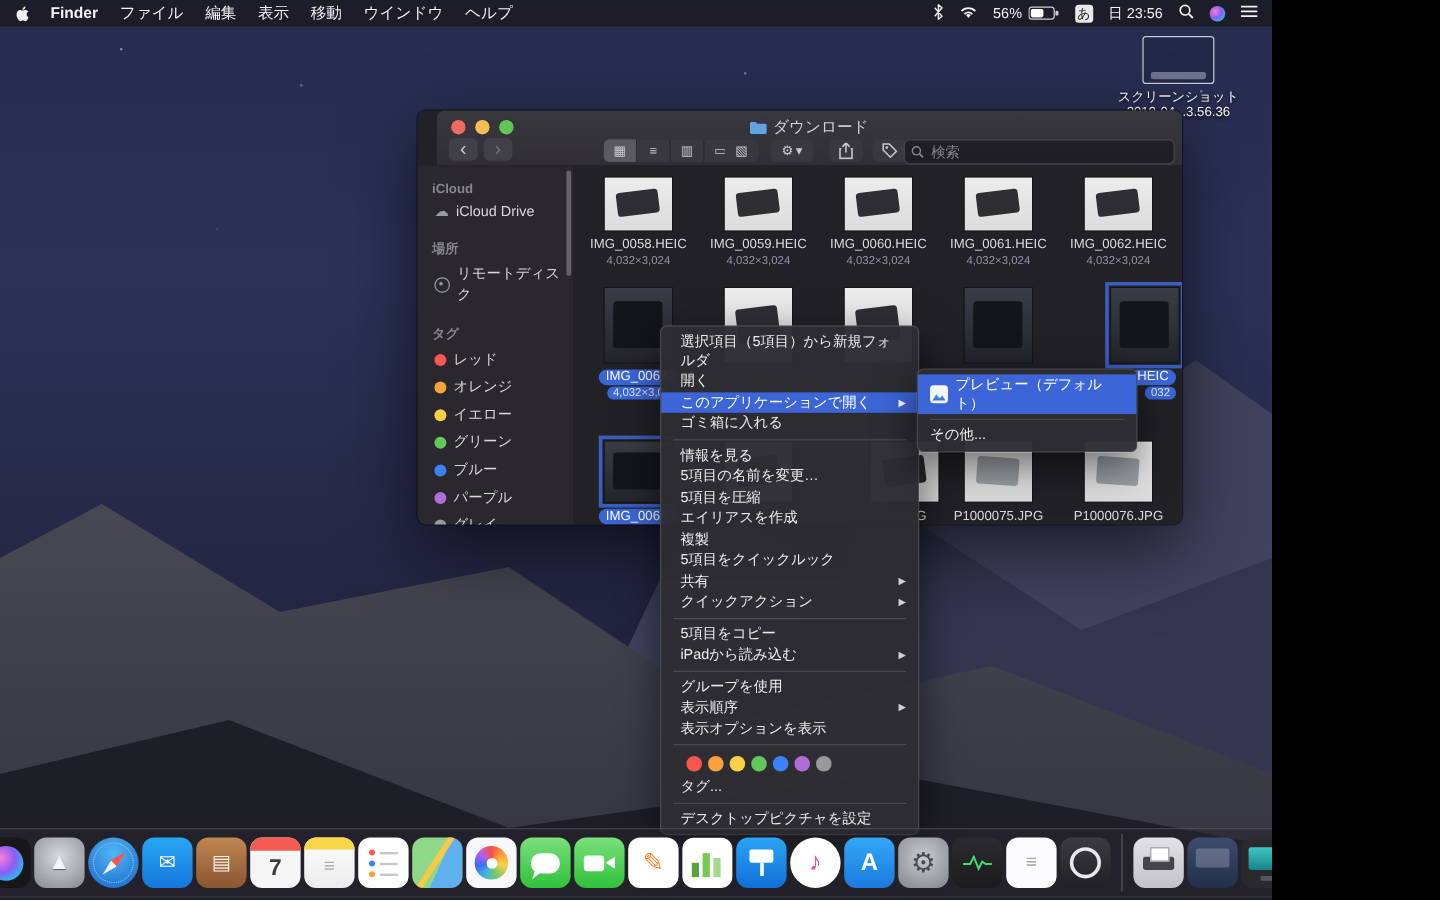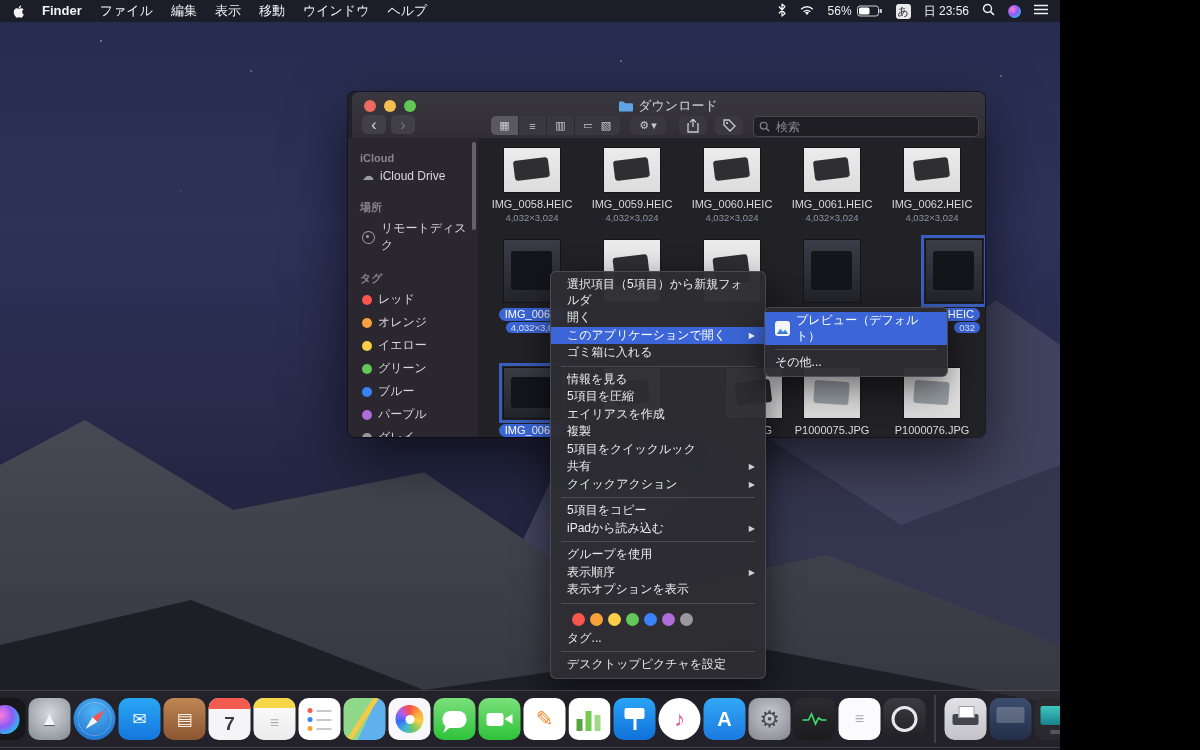--- a/index.html
+++ b/index.html
@@ -30,21 +30,21 @@
 
   
   .dtop-icon{position:absolute;top:30px;right:14px;width:128px;z-index:2;display:flex;flex-direction:column;align-items:center;}
   .dtop-thumb{width:58px;height:38px;background:#242848;border:1px solid rgba(255,255,255,.75);border-radius:3px;position:relative;}
   .dtop-thumb::after{content:"";position:absolute;left:6px;right:6px;bottom:3px;height:6px;background:rgba(200,205,235,.45);border-radius:2px;}
   .dtop-label{margin-top:5px;font-size:11px;line-height:13px;text-align:center;color:#fff;text-shadow:0 1px 3px rgba(0,0,0,.9);}
 
   
   .window{position:absolute;left:348px;top:92px;width:637px;height:345px;z-index:5;border-radius:7px;
     background:#222127;box-shadow:0 0 0 1px rgba(0,0,0,.45),0 22px 60px rgba(0,0,0,.6);}
-  .titlebar{position:absolute;left:4px;top:0;right:0;height:46px;border-radius:7px 7px 0 0;
+  .titlebar{position:absolute;left:16px;top:0;right:0;height:46px;border-radius:7px 7px 0 0;
     background:linear-gradient(#3a383f,#302e34);border-bottom:1px solid #19181c;}
   .tl{position:absolute;top:8px;width:12px;height:12px;border-radius:50%;}
   .tl-close{left:12px;background:#ec6a5e;}
   .tl-min{left:32px;background:#f4bf50;}
   .tl-zoom{left:52px;background:#61c654;}
   .win-title{position:absolute;top:5px;left:0;right:0;display:flex;justify-content:center;align-items:center;gap:5px;font-size:13px;color:#d2d2d6;}
   .navbtns{position:absolute;left:10px;top:23px;display:flex;gap:5px;}
   .navbtn{width:24px;height:19px;background:#413f47;border-radius:5px;display:flex;align-items:center;justify-content:center;font-size:16px;line-height:1;color:#d6d6da;}
   .navbtn.dis{color:#77767d;}
   .viewseg{position:absolute;left:139px;top:24px;display:flex;background:#3a383f;border-radius:5px;overflow:hidden;}
@@ -228,20 +228,27 @@
       </span>
       <span class="siri-orb"></span>
       <span>
         <svg width="14" height="11" viewBox="0 0 14 11">
             <path d="M0 1.5h14M0 5.5h14M0 9.5h14" stroke="#f2f2f4" stroke-width="1.4"></path>
           </svg>
       </span>
     </div>
   </div>
 
+  <div class="dtop-icon">
+    <div class="dtop-thumb"></div>
+    <div class="dtop-label">
+      <div>スクリーンショット</div>
+      <div>2019-04...3.56.36</div>
+    </div>
+  </div>
 
   <div class="window">
     <div class="titlebar">
       <span class="tl tl-close"></span>
       <span class="tl tl-min"></span>
       <span class="tl tl-zoom"></span>
       <div class="win-title">
         <svg width="14" height="11" viewBox="0 0 14 11">
             <path d="M0 1.8 Q0 .6 1.2 .6 H4.6 L6.2 2.2 H12.8 Q14 2.2 14 3.4 V9.4 Q14 10.6 12.8 10.6 H1.2 Q0 10.6 0 9.4 Z" fill="#5ea3e6"></path>
           </svg>
@@ -410,20 +417,23 @@
     <div class="mi hl">
         <span class="lbl">このアプリケーションで開く</span>
         <span class="arr">▶</span>
       </div>
     <div class="mi">
         <span class="lbl">ゴミ箱に入れる</span>
       </div>
     <div class="msep"></div>
     <div class="mi">
         <span class="lbl">情報を見る</span>
+      </div>
+    <div class="mi">
+        <span class="lbl">5項目の名前を変更…</span>
       </div>
     <div class="mi">
         <span class="lbl">5項目を圧縮</span>
       </div>
     <div class="mi">
         <span class="lbl">エイリアスを作成</span>
       </div>
     <div class="mi">
         <span class="lbl">複製</span>
       </div>

